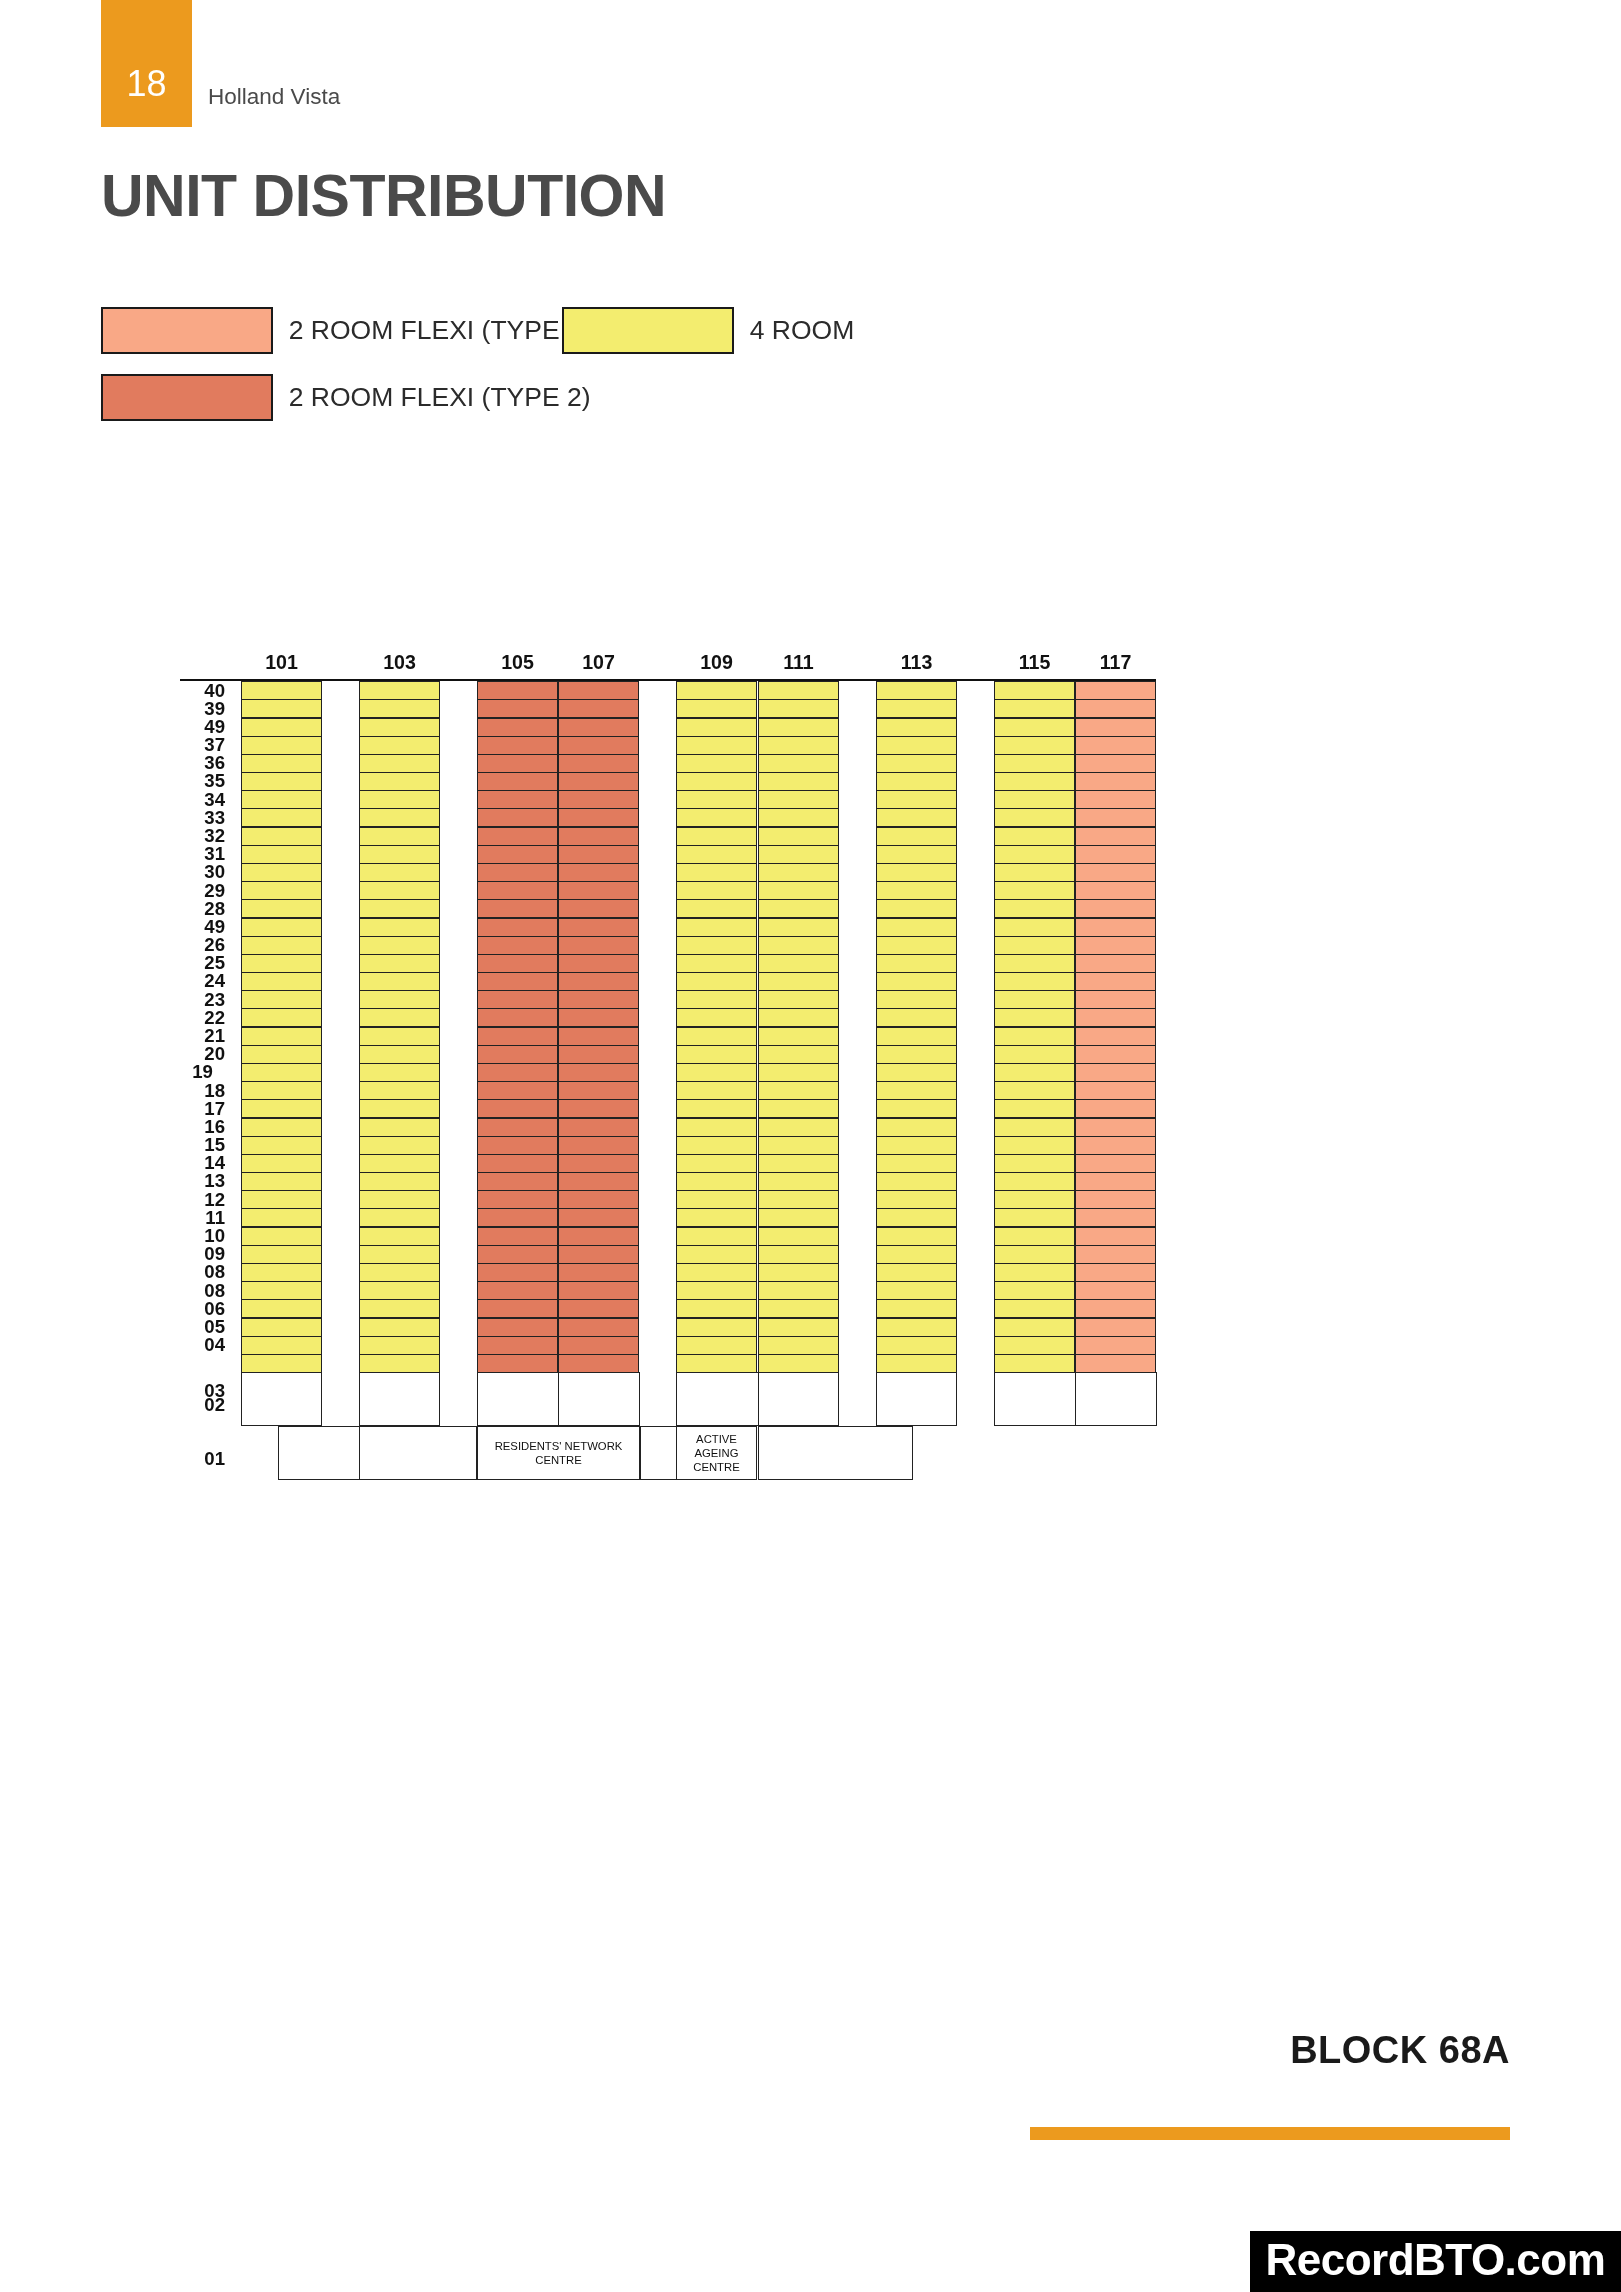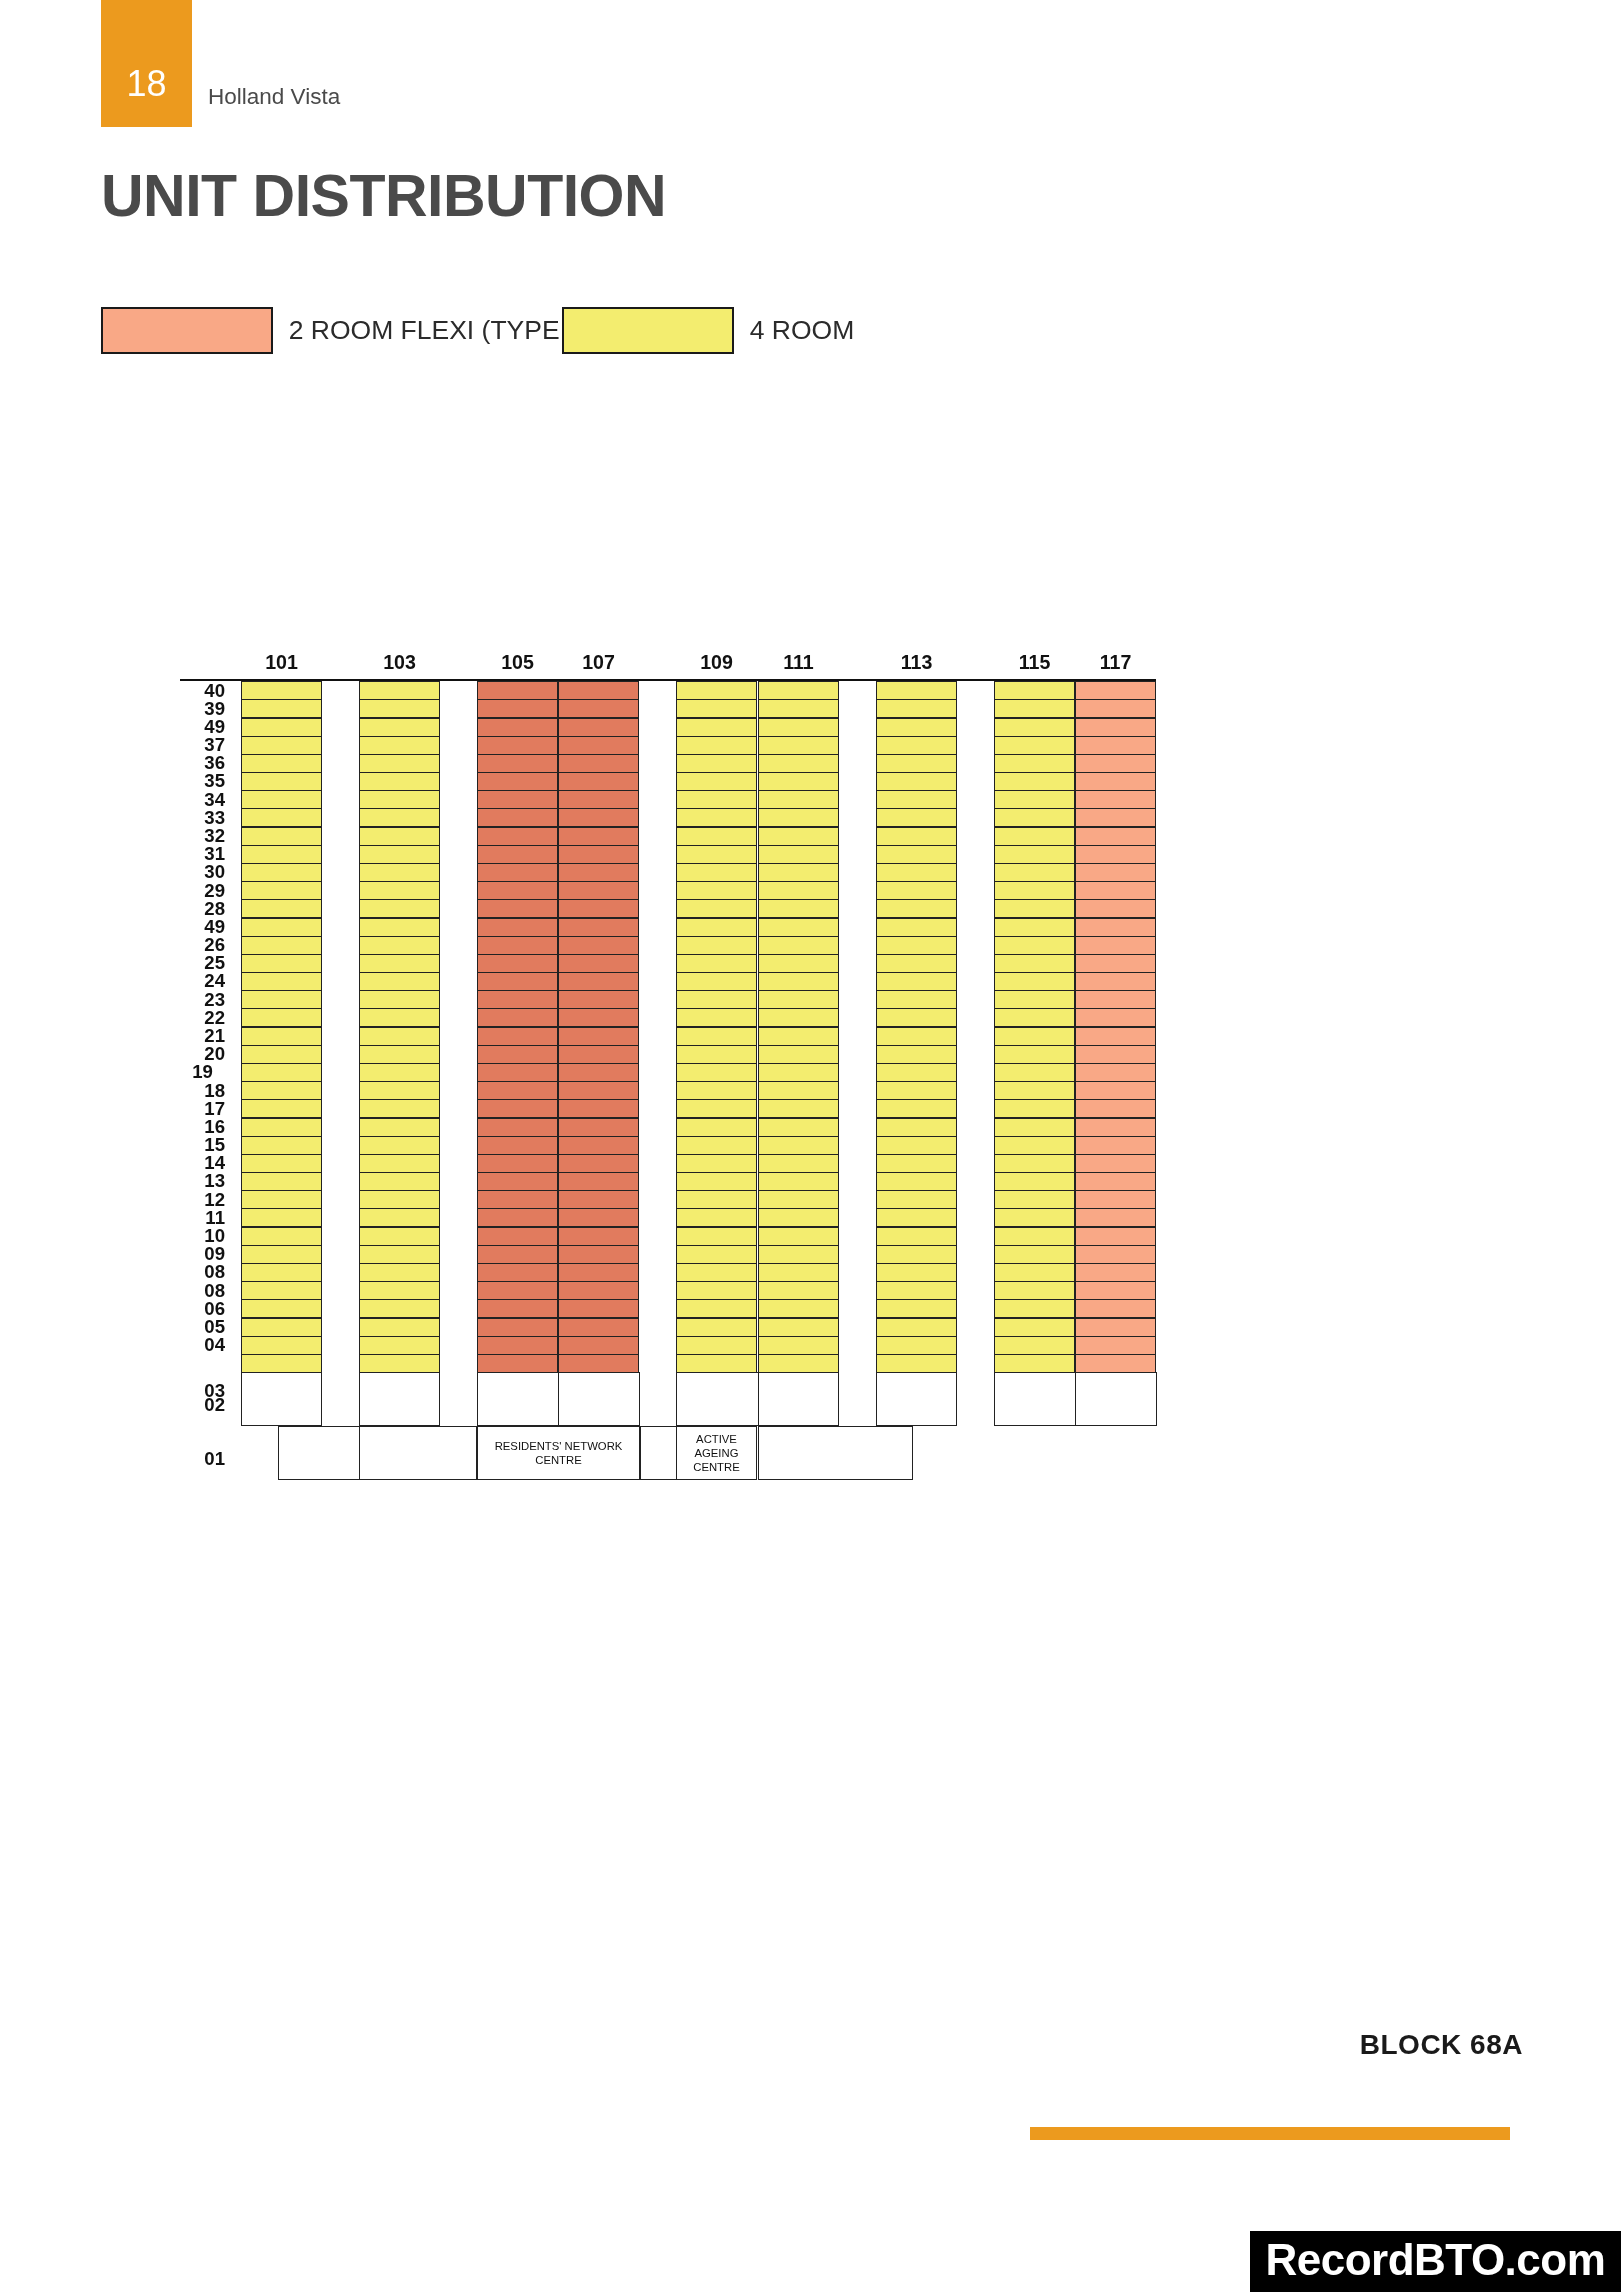--- a/index.html
+++ b/index.html
@@ -66,22 +66,22 @@
   }
   .podium-label{
     font-size:11.3px;color:#111;line-height:1.25;font-weight:400;
   }
   #top-rule{
     position:absolute;background:#111;height:1.6px;
   }
 
   
   #block-title{
-    position:absolute;right:98px;top:2029px;
-    font-size:28px;font-weight:bold;color:#1a1a1a;
+    position:absolute;right:111px;top:2029px;
+    font-size:38px;font-weight:bold;color:#1a1a1a;
     letter-spacing:0.5px;
   }
   #block-underline{
     position:absolute;right:111px;top:2127px;width:480px;height:12.7px;
     background:#EC9A1E;
   }
   #watermark{
     position:absolute;right:0;bottom:0;
     background:#000000;color:#ffffff;
     font-size:44px;font-weight:bold;
@@ -101,20 +101,26 @@
 
 <div id="legend">
   <div class="legend-row">
     <div class="legend-item" style="left:0;top:0;">
       <div class="legend-swatch" style="background:#F9A886;"></div>
       <div class="legend-label">2 ROOM FLEXI (TYPE 1)</div>
     </div>
     <div class="legend-item" style="left:461px;top:0;">
       <div class="legend-swatch" style="background:#F3ED6F;"></div>
       <div class="legend-label">4 ROOM</div>
+    </div>
+  </div>
+  <div class="legend-row">
+    <div class="legend-item" style="left:0;top:0;">
+      <div class="legend-swatch" style="background:#E17B5E;"></div>
+      <div class="legend-label">2 ROOM FLEXI (TYPE 2)</div>
     </div>
   </div>
 </div>
 
 <div id="diagram">
     <div id="top-rule" style="left: 180px; top: 679px; width: 976px;"></div>
     <div class="col-header" style="left: 241px; top: 651px; width: 81px;">101</div>
     <div class="col-header" style="left: 359px; top: 651px; width: 81px;">103</div>
     <div class="col-header" style="left: 477px; top: 651px; width: 81px;">105</div>
     <div class="col-header" style="left: 558px; top: 651px; width: 81px;">107</div>

